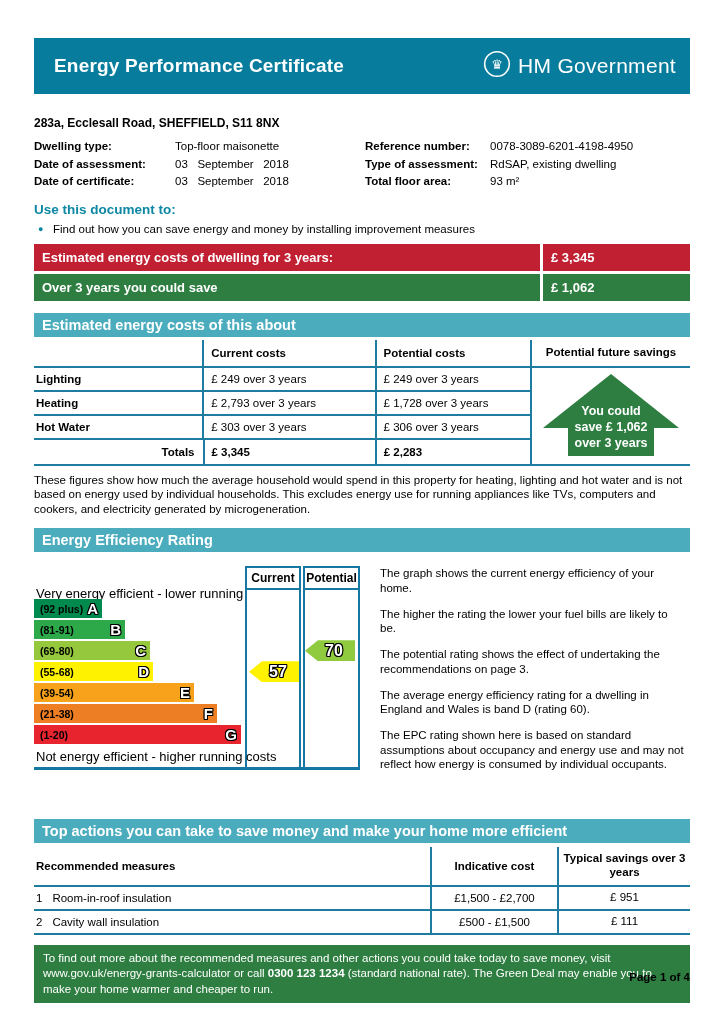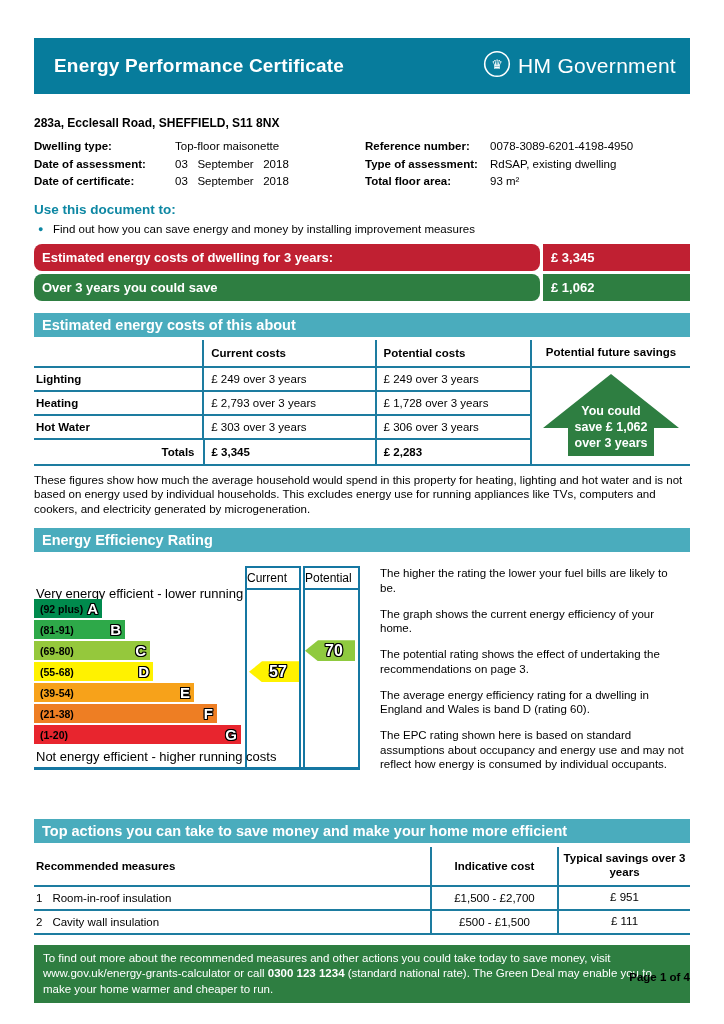--- a/index.html
+++ b/index.html
@@ -31,21 +31,21 @@
 
   
   .teal-heading{color:var(--heading-teal);font-weight:bold;font-size:13.5px;margin-top:11px;}
   .bullets{margin:4px 0 0;padding:0;list-style:none;}
   .bullets li{position:relative;padding-left:19px;font-size:11.5px;line-height:16px;margin-top:2px;}
   .bullets li::before{content:"●";position:absolute;left:4px;top:0;color:var(--heading-teal);font-size:9px;line-height:16px;}
 
   
   .bar{display:flex;height:27px;color:#fff;font-weight:bold;font-size:13px;margin-top:3px;}
   .bar.first{margin-top:7px;}
-  .bar-label{flex:1;display:flex;align-items:center;padding-left:8px;border-radius:8px;}
+  .bar-label{flex:1;display:flex;align-items:center;padding-left:8px;}
   .bar-value{width:139px;margin-left:3px;display:flex;align-items:center;padding-left:8px;}
 
   
   .section-band{margin-top:12px;height:24px;background:var(--band-teal);color:#fff;font-weight:bold;font-size:14.5px;display:flex;align-items:center;padding-left:8px;}
 
   
   .costs-table{display:flex;margin-top:3px;font-size:11.5px;}
   .costs-main{width:496px;}
   .crow{display:flex;border-bottom:2px solid var(--table-border);height:22px;}
   .crow.chead{height:26px;}
@@ -65,21 +65,21 @@
 
   
   .rating-content{display:flex;margin-top:14px;}
   .epc-chart{position:relative;width:326px;height:204px;border-bottom:3px solid var(--chart-border);box-sizing:border-box;flex-shrink:0;}
   .chart-label{position:absolute;left:2px;font-size:13px;font-weight:normal;}
   .chart-label.top{top:20px;}
   .chart-label.bottom{top:183px;}
   .rcol{position:absolute;top:0;height:201px;border:2px solid var(--chart-border);border-bottom:none;box-sizing:border-box;background:#fff;}
   .rcol-current{left:211px;width:56px;}
   .rcol-potential{left:269px;width:57px;}
-  .rcol-head{height:20px;border-bottom:2px solid var(--chart-border);font-weight:normal;font-size:12px;line-height:20px;}
+  .rcol-head{height:20px;border-bottom:2px solid var(--chart-border);font-weight:bold;font-size:12px;text-align:center;line-height:20px;}
   .bands{position:absolute;left:0;top:33px;}
   .band-row{height:19px;margin-bottom:2px;display:flex;align-items:center;padding-left:6px;box-sizing:border-box;position:relative;}
   .band-range{font-size:10.5px;font-weight:bold;}
   .band-letter,.arrow-num{
     color:#fff;font-weight:bold;
     text-shadow:-1px -1px 0 #000,1px -1px 0 #000,-1px 1px 0 #000,1px 1px 0 #000,0 -1px 0 #000,0 1px 0 #000,-1px 0 0 #000,1px 0 0 #000;
   }
   .band-letter{position:absolute;right:4px;font-size:15px;}
   .rating-arrow{position:absolute;width:50px;height:21px;clip-path:polygon(0 50%,26% 0,100% 0,100% 100%,26% 100%);display:flex;align-items:center;justify-content:center;padding-left:8px;box-sizing:border-box;}
   .arrow-current{left:215px;}
@@ -257,22 +257,22 @@
       </div>
       <div class="rating-arrow arrow-current" style="top: 95px; background: rgb(255, 242, 0);">
         <span class="arrow-num">57</span>
       </div>
       <div class="rating-arrow arrow-potential" style="top: 74px; background: rgb(143, 202, 63);">
         <span class="arrow-num">70</span>
       </div>
       <div class="chart-label bottom">Not energy efficient - higher running costs</div>
     </div>
     <div class="rating-text">
+      <p>The graph shows the current energy efficiency of your home.</p>
       <p>The higher the rating the lower your fuel bills are likely to be.</p>
-      <p>The graph shows the current energy efficiency of your home.</p>
       <p>The potential rating shows the effect of undertaking the recommendations on page 3.</p>
       <p>The average energy efficiency rating for a dwelling in England and Wales is band D (rating 60).</p>
       <p>The EPC rating shown here is based on standard assumptions about occupancy and energy use and may not reflect how energy is consumed by individual occupants.</p>
     </div>
   </div>
 
   <div class="section-band" style="margin-top:36px;">Top actions you can take to save money and make your home more efficient</div>
   <div class="actions-table">
     <div class="arow ahead">
       <div class="ac a1 bold">Recommended measures</div>

